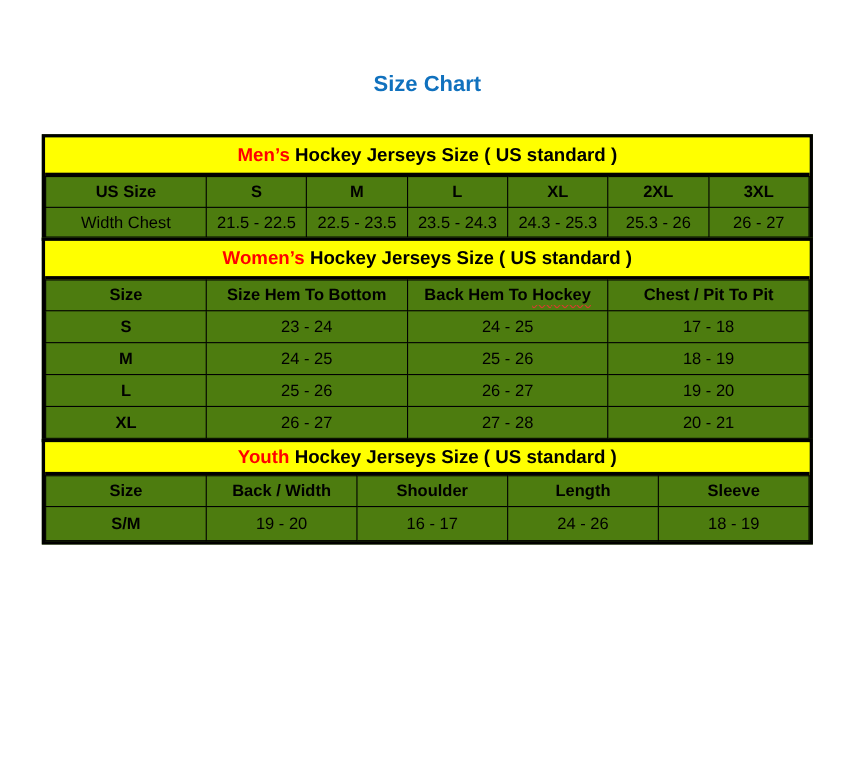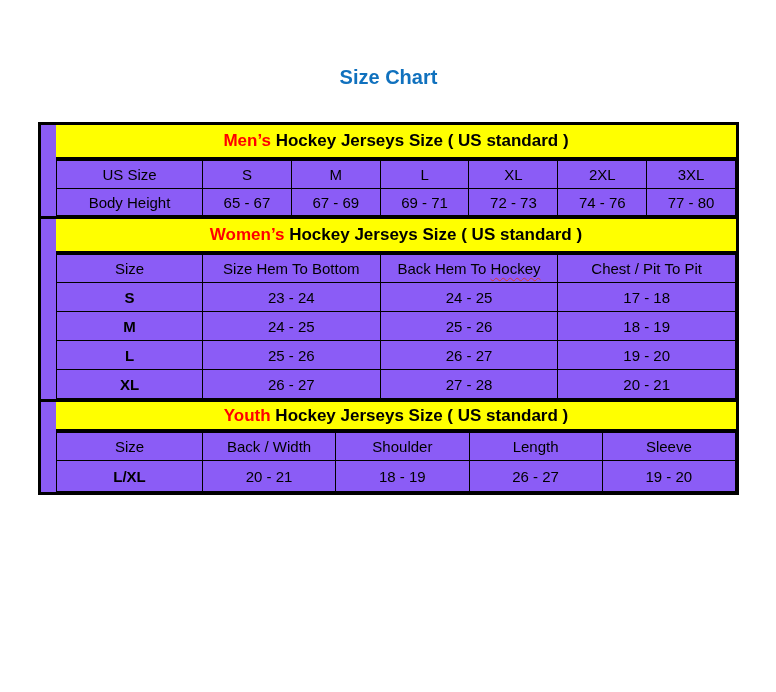--- a/index.html
+++ b/index.html
@@ -6,35 +6,35 @@
   body {
     width:776px; height:692px; background:#ffffff; position:relative;
     overflow:hidden; font-family:"Liberation Sans", sans-serif; color:#000;
   }
   .title {
     position:absolute; top:66px; left:38px; width:701px; text-align:center;
     font-size:20px; font-weight:bold; color:var(--title-blue,#1071BE);
     letter-spacing:0px;
   }
   .sheet { position:absolute; top:122px; left:38px; width:701px; }
-  .section { border:3px solid #000; background:#8b5cf6;padding-left:15px; }
+  .section { border:3px solid #000; background:#4d7c0f; }
   .section + .section { margin-top:-3px; }
   .band {
     background:var(--band-yellow,#FFFF00); border-bottom:3px solid #000;
     height:32px; display:flex; align-items:center; justify-content:center;
     font-size:17px; font-weight:bold; white-space:pre;
   }
   .band .hl { color:var(--highlight-red,#FF0000); }
   .band.band-youth { height:27px;text-align:right; }
   table { width:100%; border-collapse:collapse; table-layout:fixed; }
   th, td {
     border:1px solid #000; text-align:center; vertical-align:middle;
     font-size:15px; padding:0 2px; overflow:hidden; white-space:nowrap;
   }
-  th { font-weight:normal; }
+  th { font-weight:bold; }
   td { font-weight:normal; }
   .t-mens th   { height:27px; } .t-mens td   { height:26px; }
   .t-womens th { height:27px; } .t-womens td { height:28px; }
   .t-youth th  { height:27px; } .t-youth td  { height:30px; }
   td.bold-label { font-weight:bold; }
   th.pre { white-space:pre; }
   .misspell {
     text-decoration-line:underline; text-decoration-style:wavy;
     text-decoration-color:#D83A2E; text-decoration-thickness:1px;
     text-underline-offset:3px;
@@ -65,27 +65,27 @@
           <th>S</th>
           <th>M</th>
           <th>L</th>
           <th>XL</th>
           <th>2XL</th>
           <th>3XL</th>
         </tr>
       </thead>
       <tbody>
         <tr>
-          <td>Body Height</td>
-          <td>65 - 67</td>
-          <td>67 - 69</td>
-          <td>69 - 71</td>
-          <td>72 - 73</td>
-          <td>74 - 76</td>
-          <td>77 - 80</td>
+          <td>Width Chest</td>
+          <td>21.5 - 22.5</td>
+          <td>22.5 - 23.5</td>
+          <td>23.5 - 24.3</td>
+          <td>24.3 - 25.3</td>
+          <td>25.3 - 26</td>
+          <td>26 - 27</td>
         </tr>
       </tbody>
     </table>
   </div>
 
   <div class="section">
     <div class="band"><span class="hl">Women’s</span><span> Hockey Jerseys Size ( US standard )</span></div>
     <table class="t-womens">
       <colgroup>
           <col style="width:146px">
@@ -144,23 +144,23 @@
         <tr>
           <th>Size</th>
           <th>Back / Width</th>
           <th>Shoulder</th>
           <th>Length</th>
           <th>Sleeve</th>
         </tr>
       </thead>
       <tbody>
         <tr>
-          <td class="bold-label">L/XL</td>
-          <td>20 - 21</td>
+          <td class="bold-label">S/M</td>
+          <td>19 - 20</td>
+          <td>16 - 17</td>
+          <td>24 - 26</td>
           <td>18 - 19</td>
-          <td>26 - 27</td>
-          <td>19 - 20</td>
         </tr>
       </tbody>
     </table>
   </div>
 
 </div>
 
 </body></html>

